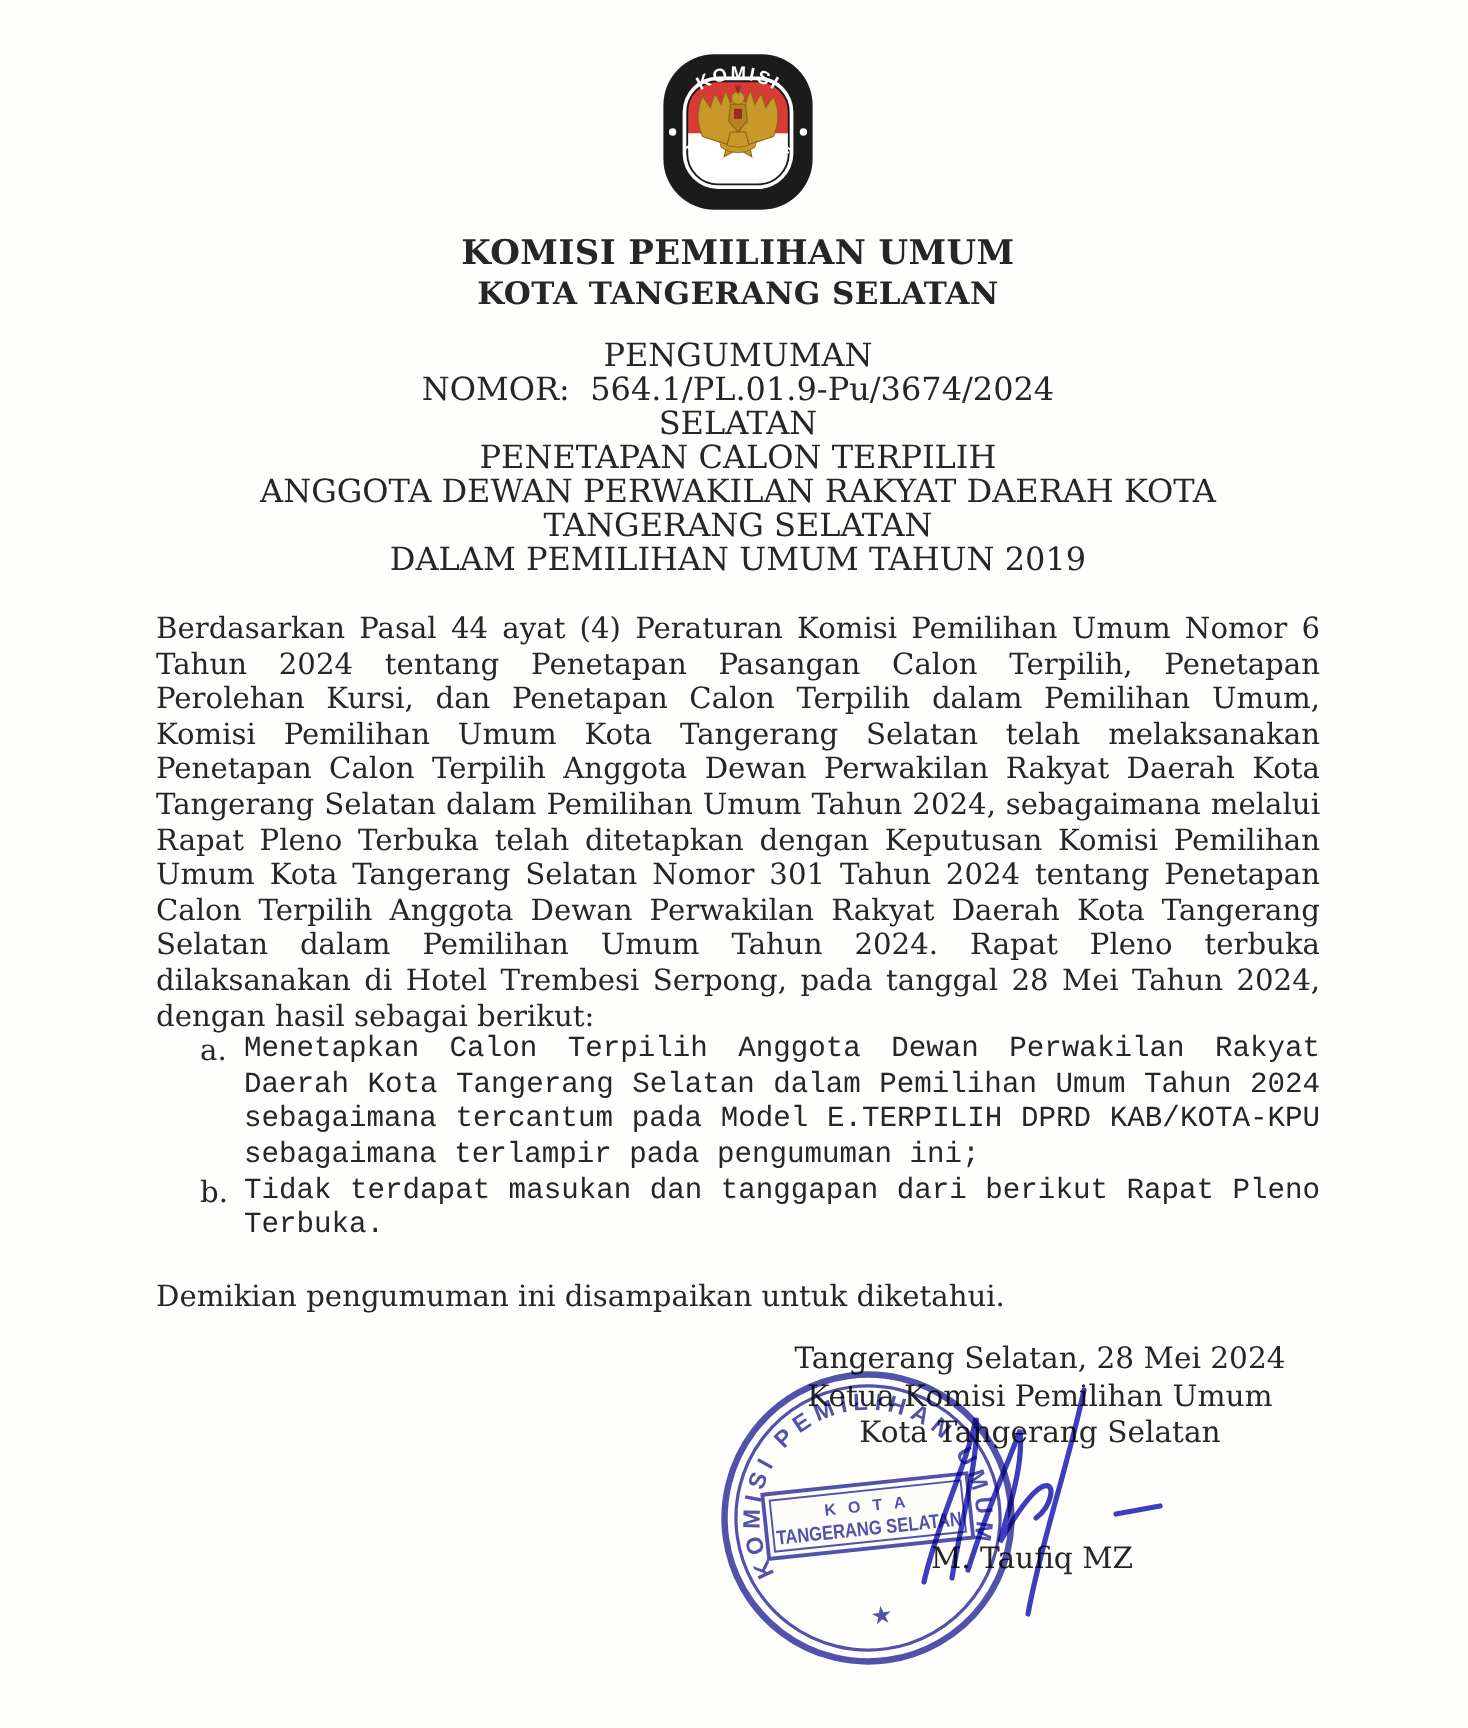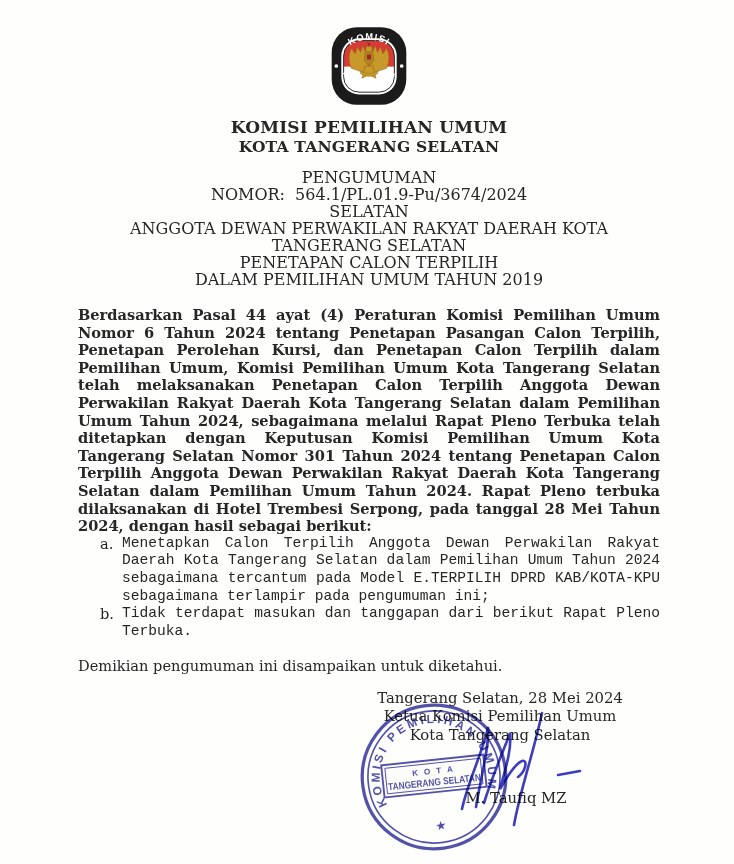--- a/index.html
+++ b/index.html
@@ -16,30 +16,30 @@
   .letterhead{text-align:center;}
   .logo-wrap{display:flex;justify-content:center;}
   .org-name{font-size:17px;font-weight:bold;margin-top:11px;line-height:20px;letter-spacing:.2px;}
   .org-city{font-size:15.5px;font-weight:bold;line-height:19px;letter-spacing:.2px;}
 
   
   .doc-head{margin-top:13px;text-align:center;font-size:16px;line-height:17px;}
   .doc-head div{white-space:pre-wrap;}
 
   
-  .body-par{margin:18px 0 0 0;font-size:14.6px;line-height:17.6px;text-align:justify;font-weight:bold;}
+  .body-par{margin:18px 0 0 0;font-size:14.6px;line-height:17.6px;text-align:justify;}
   .list{margin-top:0;}
   .list-row{display:flex;font-size:14.6px;line-height:17.6px;}
   .list-marker{width:22px;flex:0 0 22px;padding-left:22px;box-sizing:content-box;}
   .list-text{flex:1;text-align:justify;font-family:Liberation Mono, monospace;}
   .closing{margin:17px 0 0 0;font-size:14.6px;line-height:17.6px;}
 
   
   .sig-area{position:relative;height:212px;margin-top:12px;}
-  .sig-text{position:absolute;top:2px;right:28px;width:264px;text-align:center;
+  .sig-text{position:absolute;top:2px;right:8px;width:264px;text-align:center;
             font-size:14.8px;line-height:18.5px;}
   .sig-name{position:absolute;top:102px;right:12px;width:264px;text-align:center;
             font-size:14.8px;}
   .stamp{position:absolute;left:280px;top:14px;mix-blend-mode:multiply;opacity:.92;
          transform:rotate(-8deg);}
   .squiggle{position:absolute;left:376px;top:24px;mix-blend-mode:multiply;}
 </style>
 </head>
 <body>
 
@@ -89,22 +89,22 @@
         </svg>
       </div>
       <div class="org-name">KOMISI PEMILIHAN UMUM</div>
       <div class="org-city">KOTA TANGERANG SELATAN</div>
     </header>
 
     <section class="doc-head">
       <div>PENGUMUMAN</div>
       <div>NOMOR:  564.1/PL.01.9-Pu/3674/2024</div>
       <div>SELATAN</div>
+      <div>PENETAPAN CALON TERPILIH</div>
       <div>ANGGOTA DEWAN PERWAKILAN RAKYAT DAERAH KOTA TANGERANG SELATAN</div>
-      <div>PENETAPAN CALON TERPILIH</div>
       <div>DALAM PEMILIHAN UMUM TAHUN 2019</div>
     </section>
 
     <p class="body-par">Berdasarkan Pasal 44 ayat (4) Peraturan Komisi Pemilihan Umum Nomor 6 Tahun 2024 tentang Penetapan Pasangan Calon Terpilih, Penetapan Perolehan Kursi, dan Penetapan Calon Terpilih dalam Pemilihan Umum, Komisi Pemilihan Umum Kota Tangerang Selatan telah melaksanakan Penetapan Calon Terpilih Anggota Dewan Perwakilan Rakyat Daerah Kota Tangerang Selatan dalam Pemilihan Umum Tahun 2024, sebagaimana melalui Rapat Pleno Terbuka telah ditetapkan dengan Keputusan Komisi Pemilihan Umum Kota Tangerang Selatan Nomor 301 Tahun 2024 tentang Penetapan Calon Terpilih Anggota Dewan Perwakilan Rakyat Daerah Kota Tangerang Selatan dalam Pemilihan Umum Tahun 2024. Rapat Pleno terbuka dilaksanakan di Hotel Trembesi Serpong, pada tanggal 28 Mei Tahun 2024, dengan hasil sebagai berikut:</p>
 
     <div class="list">
       <div class="list-row">
         <span class="list-marker">a.</span>
         <span class="list-text">Menetapkan Calon Terpilih Anggota Dewan Perwakilan Rakyat Daerah Kota Tangerang Selatan dalam Pemilihan Umum Tahun 2024 sebagaimana tercantum pada Model E.TERPILIH DPRD KAB/KOTA-KPU sebagaimana terlampir pada pengumuman ini;</span>
       </div>

